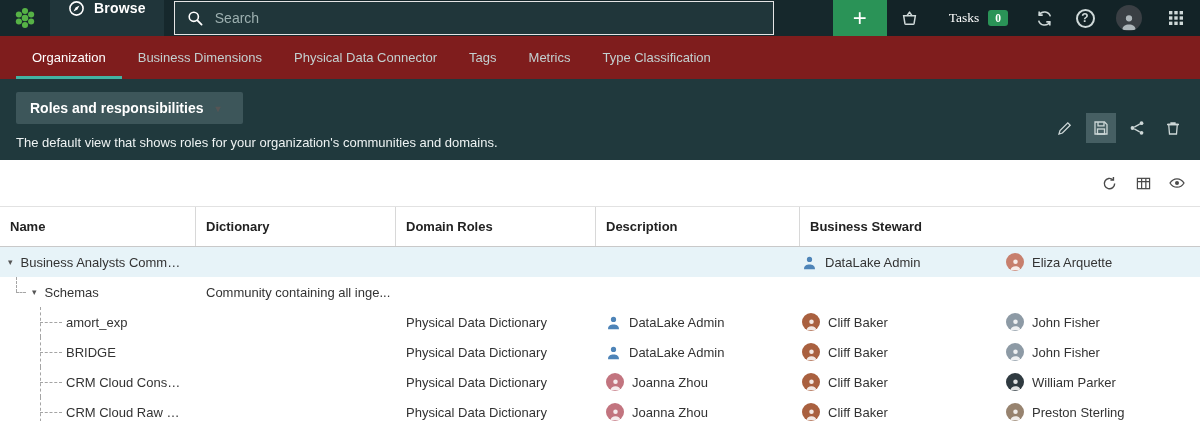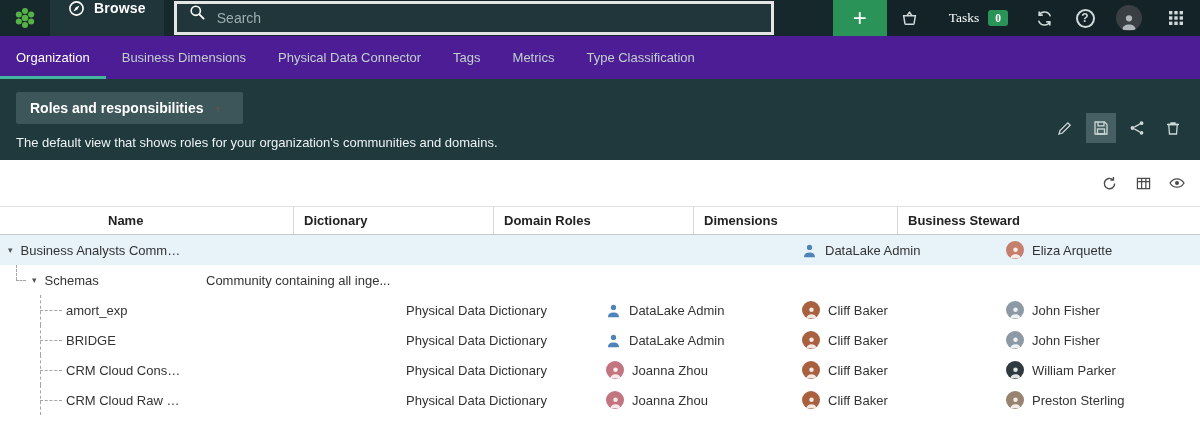--- a/index.html
+++ b/index.html
@@ -9,62 +9,62 @@
     font-family:"Liberation Sans", sans-serif; background:#fff; color:#333;
   }
   svg.ic { display:block; }
 
   
   .topbar { height:36px; background:#16282c; display:flex; align-items:stretch; color:#fff; }
   .logo-box { width:50px; display:flex; align-items:center; justify-content:center; }
   .browse-btn { display:flex; gap:9px; padding:0 18px; background:#20353a; cursor:pointer; }
   .browse-btn .txt { font-size:14px; font-weight:bold; letter-spacing:.2px; }
   .searchbox { width:600px; margin-left:10px; align-self:center; height:34px; background:#20363a;
-    border:3px solid #e5e5e5; display:flex; padding:0 12px; gap:10px; }
+    border:1px solid #e5e5e5; display:flex; align-items:center; padding:0 12px; gap:10px; }
   .searchbox input { flex:1; background:transparent; border:0; outline:none; color:#e3eaea; font-size:14px;
     font-family:"Liberation Sans", sans-serif; }
   .searchbox input::placeholder { color:#9db0b0; }
   .top-spacer { flex:1; }
   .topbar-right { display:flex; align-items:stretch; background:#132327; }
   .tb-btn { display:flex; align-items:center; justify-content:center; cursor:pointer; color:#cfd9d9; }
   .plus-btn { width:54px; background:#2a9357; color:#fff; font-size:24px; font-weight:300; }
   .basket-btn { width:46px; }
   .tasks-btn { padding:0 16px; gap:9px; font-size:13.5px; color:#fff;font-family:Liberation Serif, serif; }
   .tasks-badge { background:#2a9357; color:#fff; font-size:11.5px; font-weight:bold; padding:2px 7px; border-radius:3px; }
   .sync-btn { width:40px; }
   .help-btn { width:42px; }
   .help-ring { width:19px; height:19px; border:2px solid #cfd9d9; border-radius:50%; display:flex; align-items:center;
     justify-content:center; font-size:12px; font-weight:bold; }
   .avatar-btn { width:46px; }
   .top-avatar { width:26px; height:26px; border-radius:50%; background:#3a3f44; display:flex; align-items:flex-end;
     justify-content:center; overflow:hidden; }
   .gridmenu-btn { width:48px; }
 
   
-  .tabbar { height:43px; background:#4c1d95; display:flex; align-items:stretch; }
+  .tabbar { height:43px; background:#7f1d1d; display:flex; align-items:stretch;padding-left:16px; }
   .tab { display:flex; align-items:center; padding:0 16px; font-size:13px; color:#c3d0d0; cursor:pointer; }
   .tab.active { color:#fff; box-shadow:inset 0 -3px 0 #43b3a2; }
 
   
   .viewheader { height:81px; background:#20393d; padding:13px 16px 0; position:relative; }
   .view-title-btn { display:inline-flex; align-items:center; gap:12px; background:#3d565a; color:#fff;
     font-size:14px; font-weight:bold; padding:8px 14px; border-radius:2px; cursor:pointer; }
   .view-title-btn .caret { font-size:10px; }
   .view-desc { margin-top:11px; color:#eef3f3; font-size:13px; }
   .vh-icons { position:absolute; right:12px; top:34px; display:flex; gap:6px; }
   .vh-btn { width:30px; height:30px; display:flex; align-items:center; justify-content:center; color:#cdd7d7; cursor:pointer; }
   .vh-btn.active { background:#465f63; }
 
   
   .whitebar { height:46px; background:#fff; position:relative; }
   .wb-icons { position:absolute; right:10px; top:10px; display:flex; gap:8px; }
   .wb-btn { width:26px; height:26px; display:flex; align-items:center; justify-content:center; color:#4a4a4a; cursor:pointer; }
 
   
-  .thead { display:flex; height:29px; border-top:1px solid #e2e2e2; border-bottom:1px solid #c9c9c9; align-items:center;justify-content:center; }
+  .thead { display:flex; height:41px; border-top:1px solid #e2e2e2; border-bottom:1px solid #c9c9c9; align-items:center; }
   .thead .hc { font-size:13px; font-weight:bold; color:#222; padding:0 10px; height:100%; display:flex; align-items:center; }
   .thead .hc:not(:last-child) { border-right:1px solid #d8d8d8; }
   .c1{width:196px;} .c2{width:200px;} .c3{width:200px;} .c4{width:196px;} .c5{width:204px;} .c6{width:204px;}
 
   .trow { display:flex; height:30px; align-items:center; font-size:13px; color:#333; cursor:pointer; }
   .trow.selected { background:#e7f3f8; }
   .cell { padding:0 10px; height:100%; display:flex; align-items:center; white-space:nowrap; overflow:hidden; position:relative; }
   .caret { font-size:9px; color:#555; margin-right:8px; cursor:pointer; flex:0 0 auto; }
   .name-cell { padding-left:8px; }
   .lvl1-pad { width:24px; flex:0 0 auto; }
@@ -293,21 +293,21 @@
           <use href="#i-eye"></use>
         </svg>
     </div>
   </div>
 </div>
 
 <div class="thead">
   <div class="hc c1">Name</div>
   <div class="hc c2">Dictionary</div>
   <div class="hc c3">Domain Roles</div>
-  <div class="hc c5">Dimensions</div>
+  <div class="hc c5">Description</div>
   <div class="hc c6">Business Steward</div>
 </div>
 
 <div>
 
   <div class="trow selected">
     <div class="cell c1 name-cell">
       <span class="caret">▾</span>
       <span class="rowname">Business Analysts Commun...</span>
     </div>

